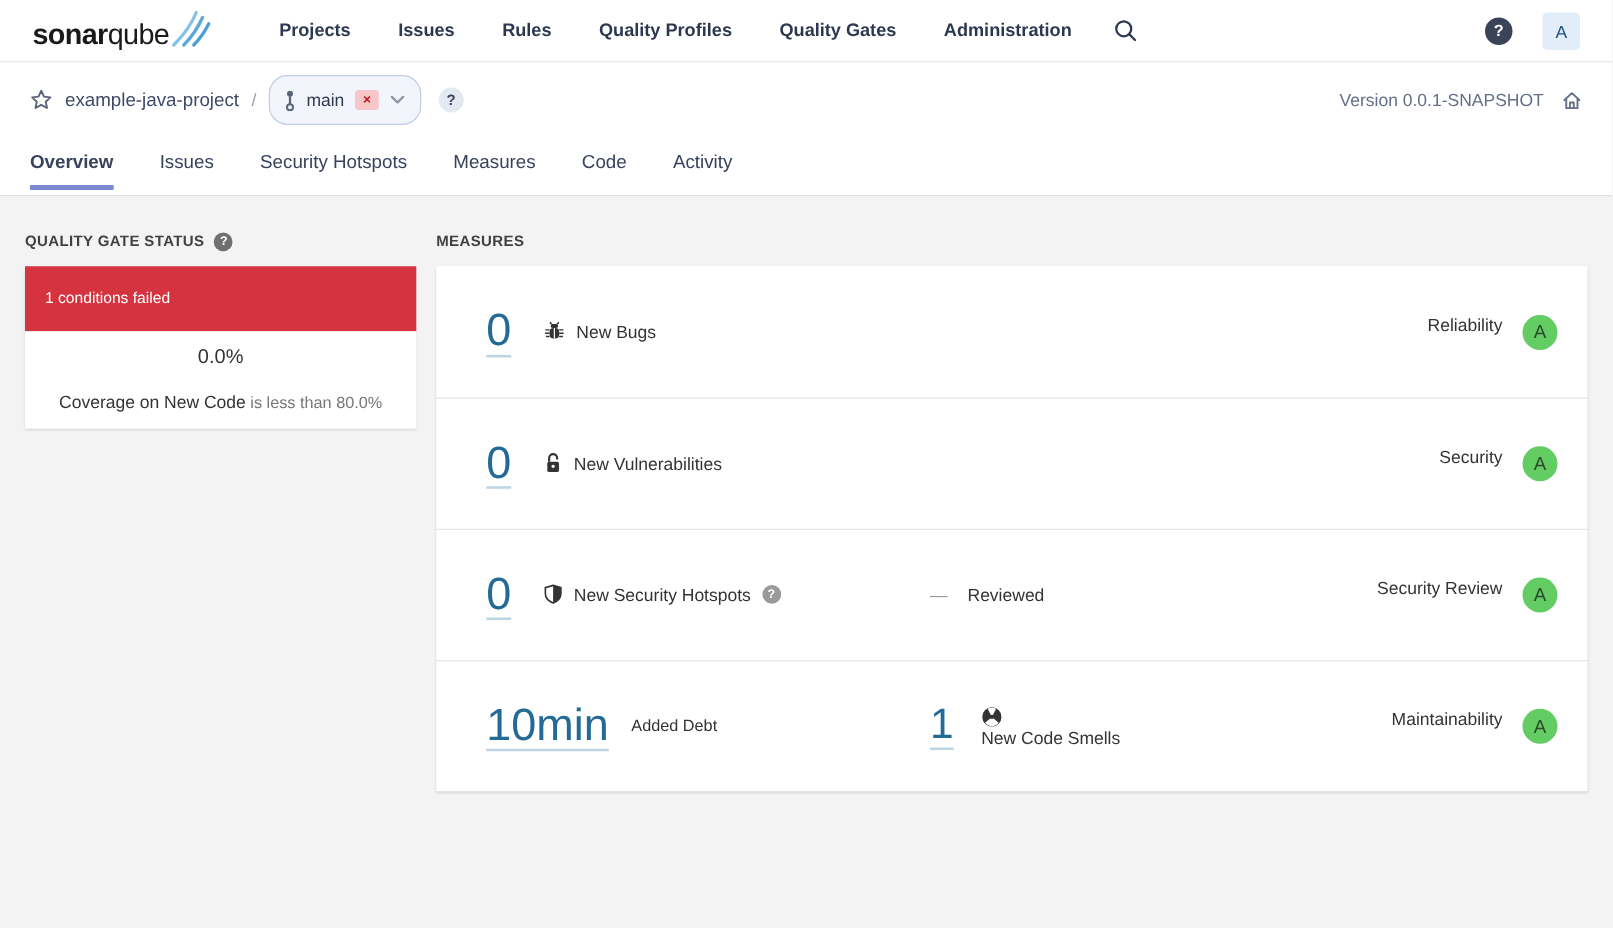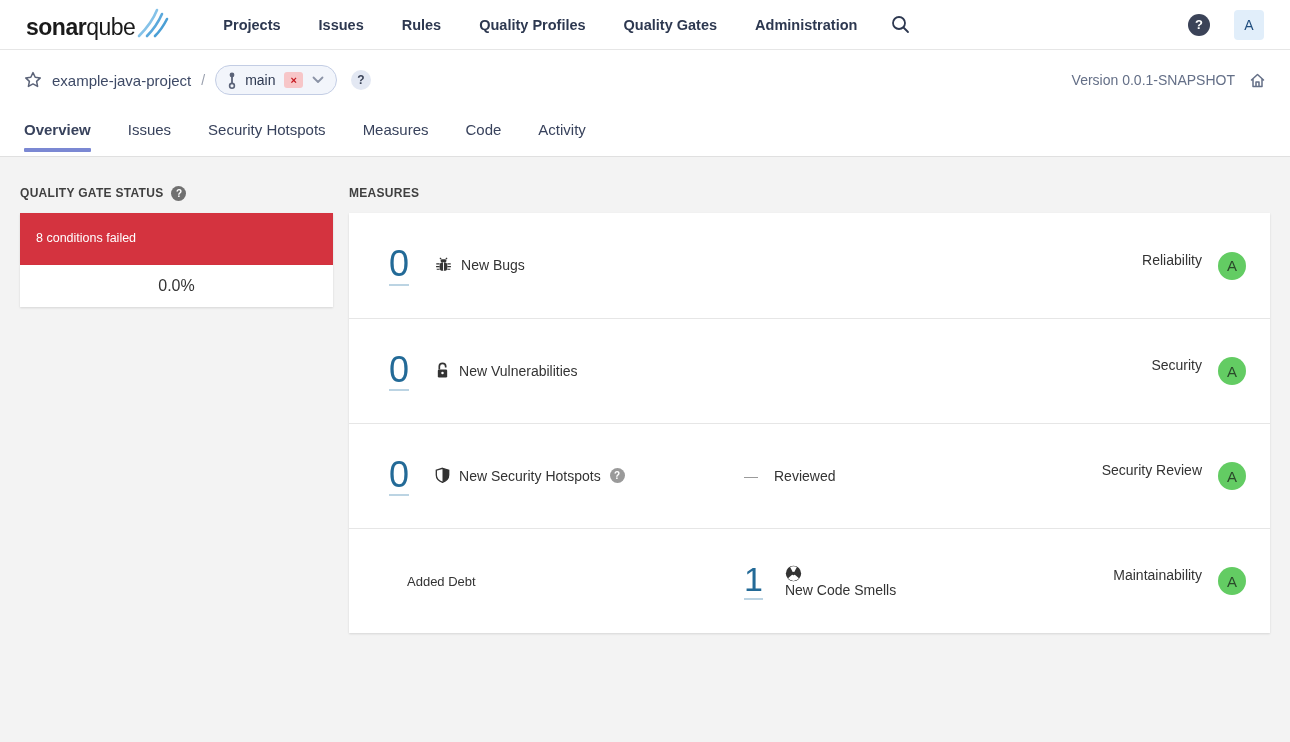--- a/index.html
+++ b/index.html
@@ -33,21 +33,21 @@
     width:30px; height:30px; border-radius:4px; background:#e1eefa; color:#1f4d7e;
     display:flex; align-items:center; justify-content:center; font-size:14px; cursor:pointer;
   }
   
   .page-header { background:#fff; border-bottom:1px solid #e0e0e0; }
   .crumb-row { display:flex; align-items:center; padding:14px 24px 6px 24px; height:52px; }
   .star-icon { color:#5b6378; display:flex; cursor:pointer; margin-right:10px; }
   .project-link { color:#3e4a66; font-size:15px; cursor:pointer; }
   .crumb-sep { color:#9aa0ae; margin:0 10px; font-size:14px; }
   .branch-pill {
-    display:flex; align-items:center; gap:9px; height:30px; padding:0 12px;
+    display:flex; align-items:center; gap:9px; height:40px; padding:0 12px;
     background:#f2f5fb; border:1px solid #c3cde4; border-radius:15px; cursor:pointer;
   }
   .branch-name { color:#2d3850; font-size:14px; }
   .branch-x {
     background:#f7c6c8; color:#c5161d; font-size:11px; font-weight:700;
     border-radius:3px; padding:2px 6px; line-height:12px; cursor:pointer;
   }
   .branch-chevron { color:#8b93a6; display:flex; }
   .crumb-help {
     width:20px; height:20px; border-radius:50%; background:#e3e8f3; color:#3b4358;
@@ -206,24 +206,25 @@
 </div>
 
 <div class="content">
 
   <div class="qg-col">
     <div class="heading-row">
       <span class="section-heading">QUALITY GATE STATUS</span>
       <span class="gray-help">?</span>
     </div>
     <div class="qg-failed">
-      <div class="qg-summary">8 conditions failed</div>
+      <div class="qg-summary">1 conditions failed</div>
     </div>
     <div class="qg-condition">
       <span class="qg-cond-value">0.0%</span>
+      <span class="qg-cond-text"><span class="qg-cond-metric">Coverage on New Code</span> <span>is less than 80.0%</span></span>
     </div>
   </div>
 
   <div class="measures-col">
     <div class="heading-row">
       <span class="section-heading">MEASURES</span>
     </div>
 
     <div class="m-card">
 
@@ -288,20 +289,21 @@
           <span class="m-label">Reviewed</span>
         </div>
         <div class="m-right">
           <span class="rating-label">Security Review</span>
           <span class="rating-badge">A</span>
         </div>
       </div>
 
       <div class="m-row">
         <div class="m-left">
+          <span class="big-num">10min</span>
           <span class="debt-label">Added Debt</span>
         </div>
         <div class="m-mid">
           <span class="big-num" style="font-size:34px">1</span>
           <span class="m-label-group" style="margin-left:6px">
             <span class="m-icon">
               <svg width="17" height="17" viewBox="0 0 16 16">
                   <circle cx="8" cy="8" r="7.2" fill="#333"></circle>
                   <path d="M8 8 L4.8 1.9 A6.9 6.9 0 0 1 11.2 1.9 Z" fill="#fff"></path>
                   <path d="M8 8 L14 11 A6.9 6.9 0 0 1 8.8 14.9 L8 8 Z" fill="#fff" transform="rotate(14 8 8)"></path>

